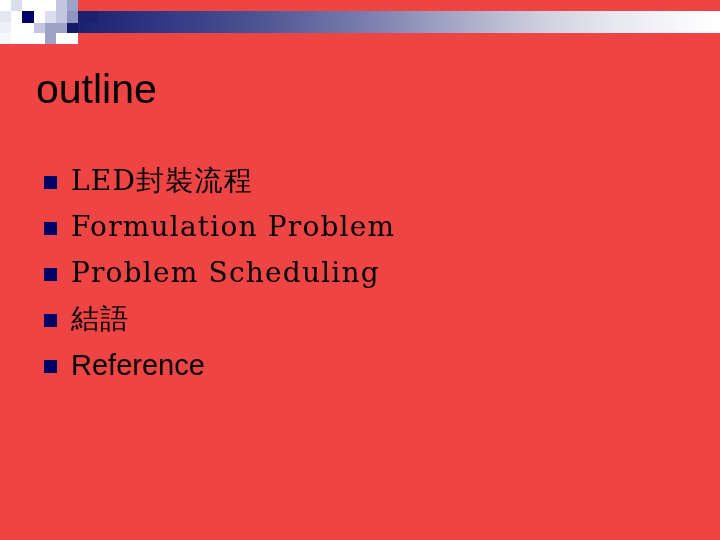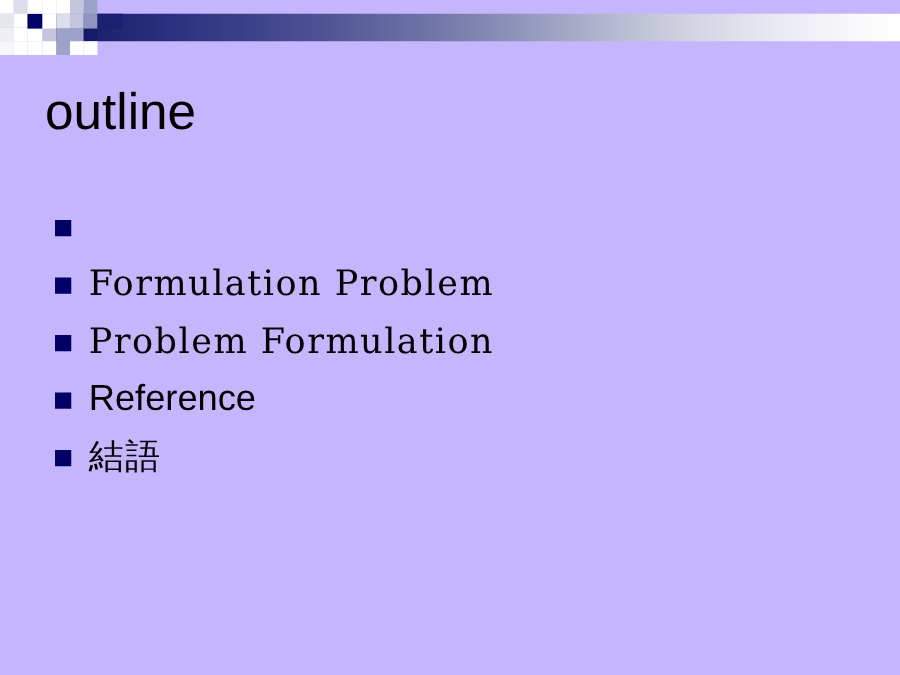--- a/index.html
+++ b/index.html
@@ -5,21 +5,21 @@
 <style>
   html, body {
     margin: 0;
     padding: 0;
     background: #ffffff;
   }
   #slide {
     position: relative;
     width: 720px;
     height: 540px;
-    background: #c4b5fd;
+    background: #ef4444;
     overflow: hidden;
     font-family: "Liberation Sans", sans-serif;
   }
 
   
   #header-decoration {
     position: absolute;
     left: 0;
     top: 0;
     width: 720px;
@@ -145,38 +145,39 @@
 
     <div class="chk" style="left:78px; top:11px; width:20px; height:12px; background:#1b2170;"></div>
   </div>
 
   <div id="title">outline</div>
 
   <div id="bullets">
 
     <div class="bullet-row">
       <span class="bullet-marker"></span>
+      <span class="bullet-text serif-mono">LED封裝流程</span>
     </div>
 
     <div class="bullet-row">
       <span class="bullet-marker"></span>
       <span class="bullet-text serif-mono">Formulation Problem</span>
     </div>
 
     <div class="bullet-row">
       <span class="bullet-marker"></span>
-      <span class="bullet-text serif-mono">Problem Formulation</span>
+      <span class="bullet-text serif-mono">Problem Scheduling</span>
     </div>
 
 
     <div class="bullet-row">
       <span class="bullet-marker"></span>
-      <span class="bullet-text sans">Reference</span>
+      <span class="bullet-text serif-mono">結語</span>
     </div>
 
     <div class="bullet-row">
       <span class="bullet-marker"></span>
-      <span class="bullet-text serif-mono">結語</span>
+      <span class="bullet-text sans">Reference</span>
     </div>
 
   </div>
 
 </div>
 
 </body></html>

